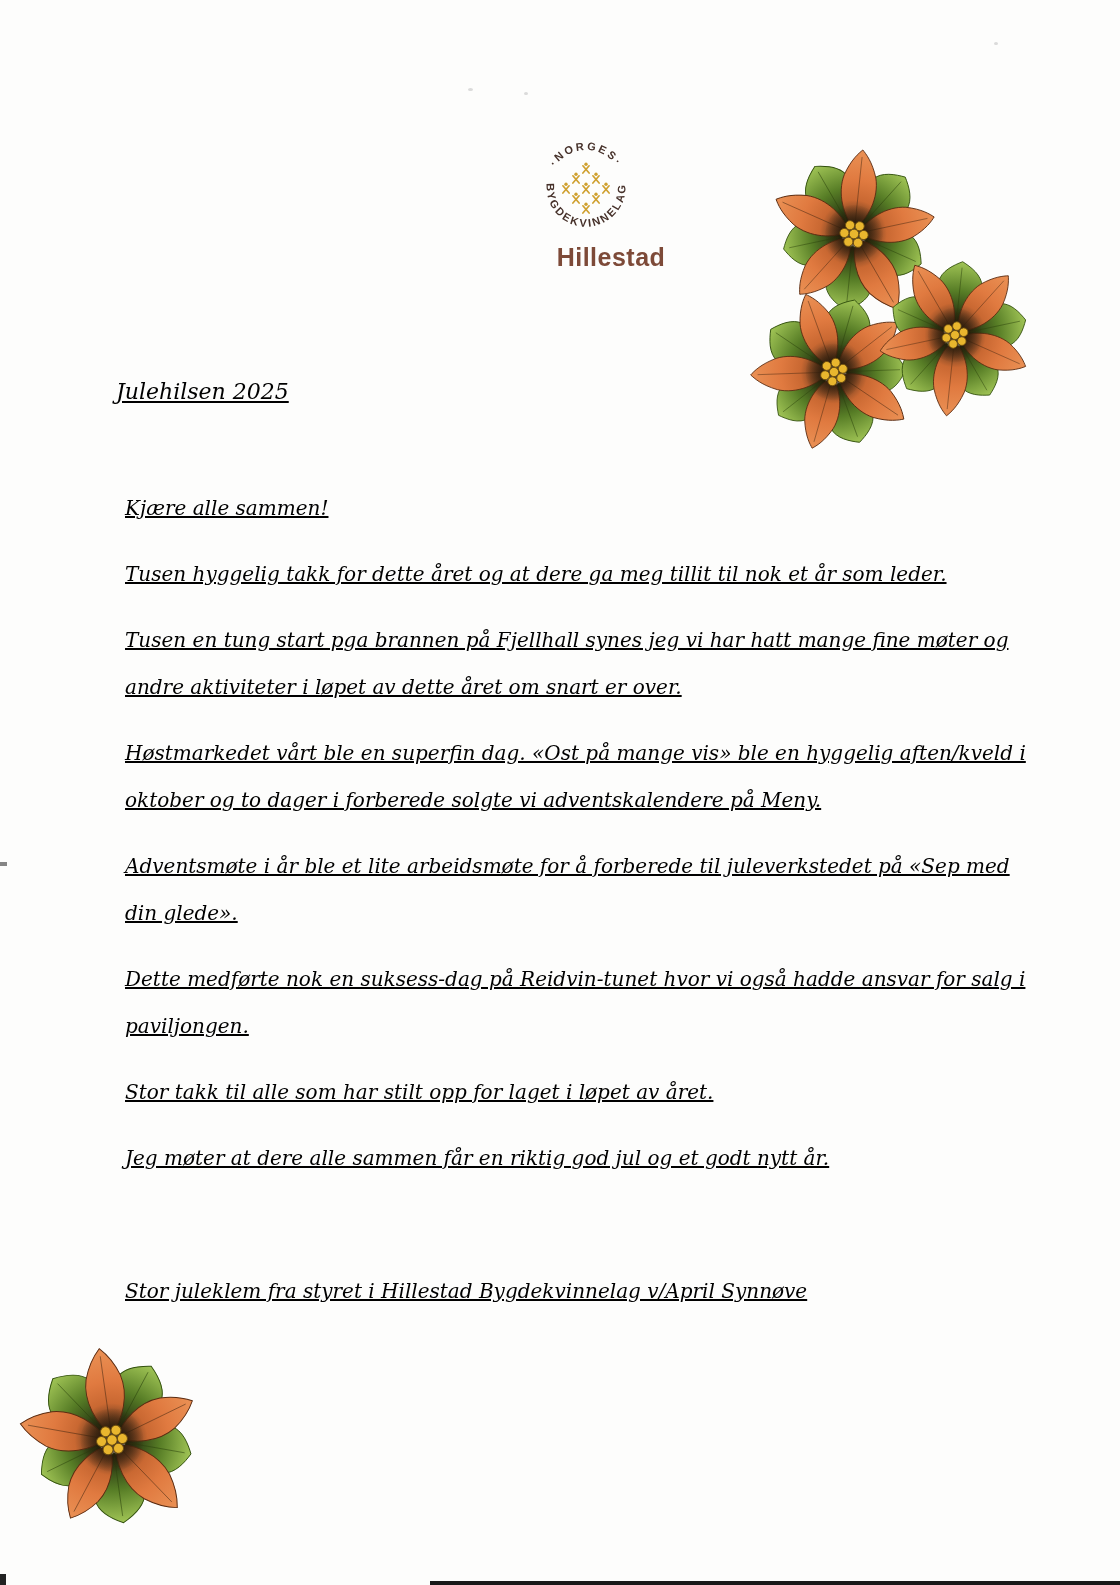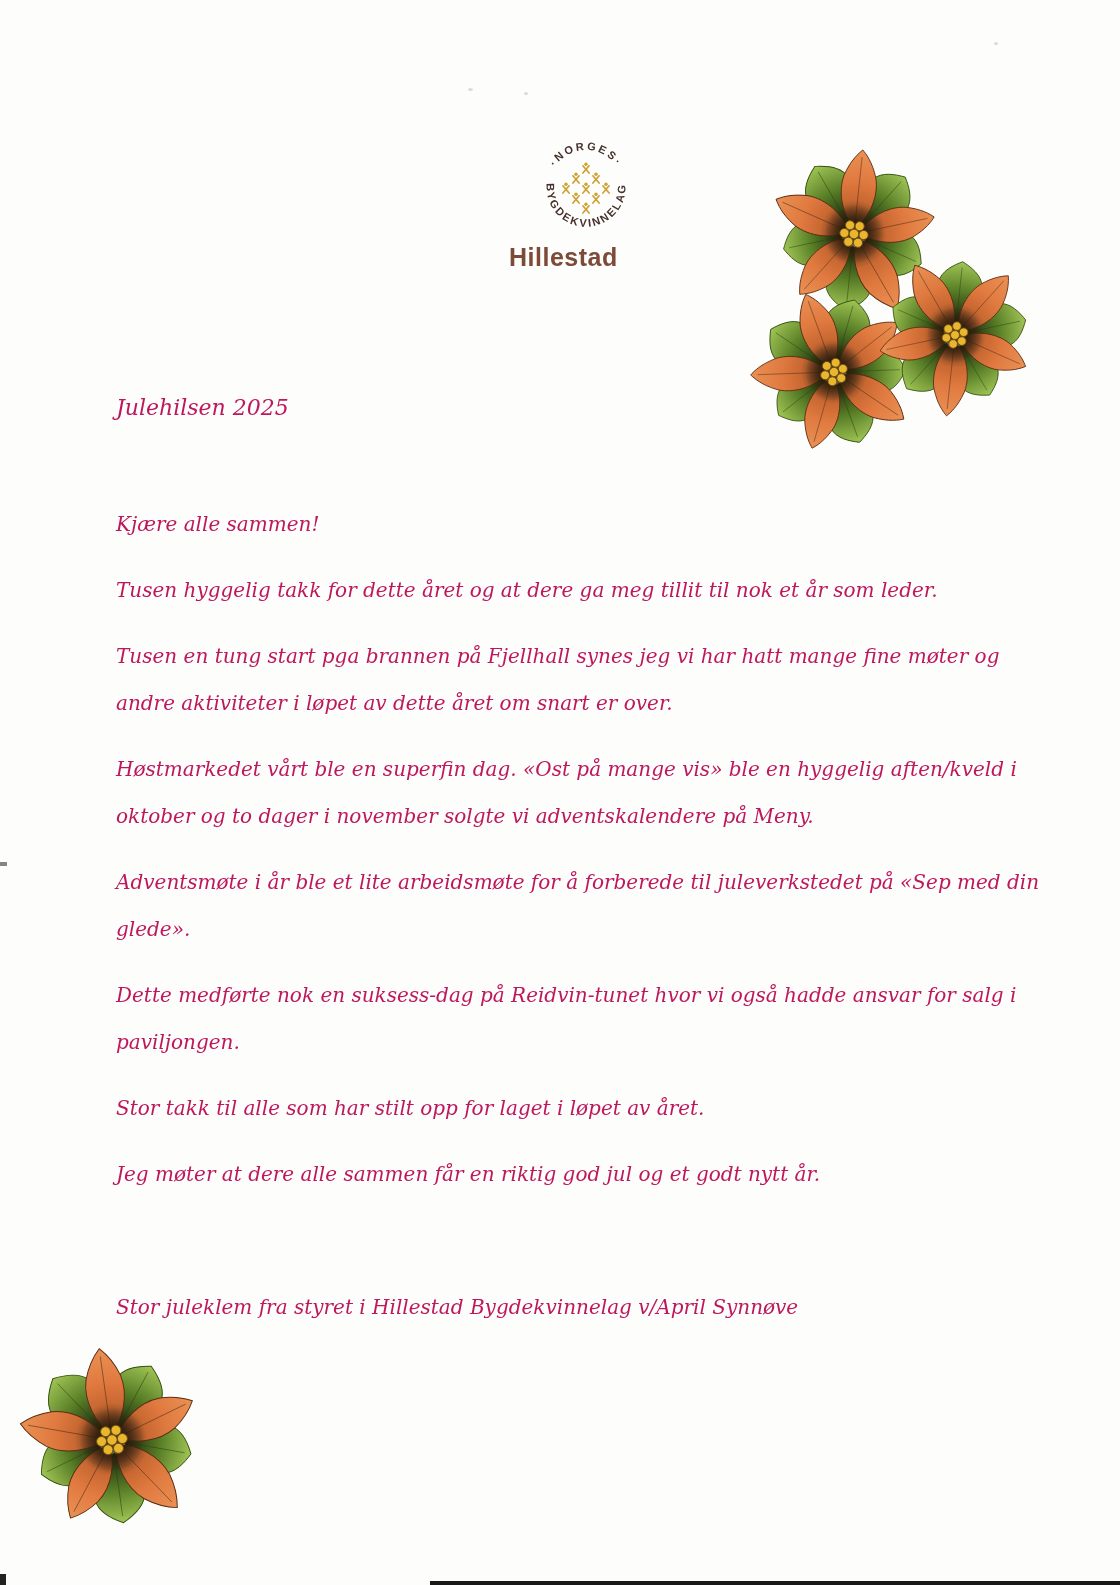--- a/index.html
+++ b/index.html
@@ -8,31 +8,31 @@
     background:#fdfdfc; overflow:hidden;
     font-family:"DejaVu Serif", serif;
   }
 
   
   .logo-svg { position:absolute; left:525px; top:136px; width:122px; height:108px; }
   .arc-text { font-family:"Liberation Sans", sans-serif; font-weight:700; fill:#46312a; }
   .arc-top { font-size:11px; letter-spacing:2.4px; }
   .arc-bottom { font-size:11px; letter-spacing:2px; }
   .logo-sub {
-    position:absolute; left:509px; top:243px; width:146px;
-    text-align:left; font-family:"Liberation Sans", sans-serif;
+    position:absolute; left:538px; top:243px; width:146px;
+    text-align:center; font-family:"Liberation Sans", sans-serif;
     font-weight:700; font-size:25px; letter-spacing:0.5px; color:#7d4a38;
   }
 
   
   .letter-body {
-    position:absolute; left:116px; top:384px; width:930px;
-    color:#be185d; font-style:italic; font-size:20px; line-height:47px;
+    position:absolute; left:116px; top:368px; width:930px;
+    color:#000000; font-style:italic; font-size:20px; line-height:47px;text-decoration:underline;
   }
-  .letter-body p { margin:19px 0 0 0; }
+  .letter-body p { margin:19px 0 0 9px; }
   .heading { margin:0 !important; font-size:22px; }
   .greeting { margin-top:70px !important; }
   .signature { margin-top:86px !important; }
 
   
   .flower { position:absolute; }
   .fl-a { left:766px; top:146px; width:176px; height:176px; transform:rotate(6deg); }
   .fl-b { left:748px; top:286px; width:172px; height:172px; transform:rotate(-20deg); }
   .fl-c { left:872px; top:252px; width:166px; height:166px; transform:rotate(42deg); }
   .fl-d { left:16px;  top:1344px; width:192px; height:192px; transform:rotate(-8deg); }
@@ -147,21 +147,21 @@
     <svg class="flower fl-c">
         <use href="#poinsettia"></use>
       </svg>
   </div>
 
   <main class="letter-body">
     <p class="heading">Julehilsen 2025</p>
     <p class="greeting">Kjære alle sammen!</p>
     <p>Tusen hyggelig takk for dette året og at dere ga meg tillit til nok et år som leder.</p>
     <p>Tusen en tung start pga brannen på Fjellhall synes jeg vi har hatt mange fine møter og andre aktiviteter i løpet av dette året om snart er over.</p>
-    <p>Høstmarkedet vårt ble en superfin dag. «Ost på mange vis» ble en hyggelig aften/kveld i oktober og to dager i november solgte vi adventskalendere på Meny.</p>
+    <p>Høstmarkedet vårt ble en superfin dag. «Ost på mange vis» ble en hyggelig aften/kveld i oktober og to dager i forberede solgte vi adventskalendere på Meny.</p>
     <p>Adventsmøte i år ble et lite arbeidsmøte for å forberede til juleverkstedet på «Sep med din glede».</p>
     <p>Dette medførte nok en suksess-dag på Reidvin-tunet hvor vi også hadde ansvar for salg i paviljongen.</p>
     <p>Stor takk til alle som har stilt opp for laget i løpet av året.</p>
     <p>Jeg møter at dere alle sammen får en riktig god jul og et godt nytt år.</p>
     <p class="signature">Stor juleklem fra styret i Hillestad Bygdekvinnelag v/April Synnøve</p>
   </main>
 
   <svg class="flower fl-d">
       <use href="#poinsettia"></use>
     </svg>

